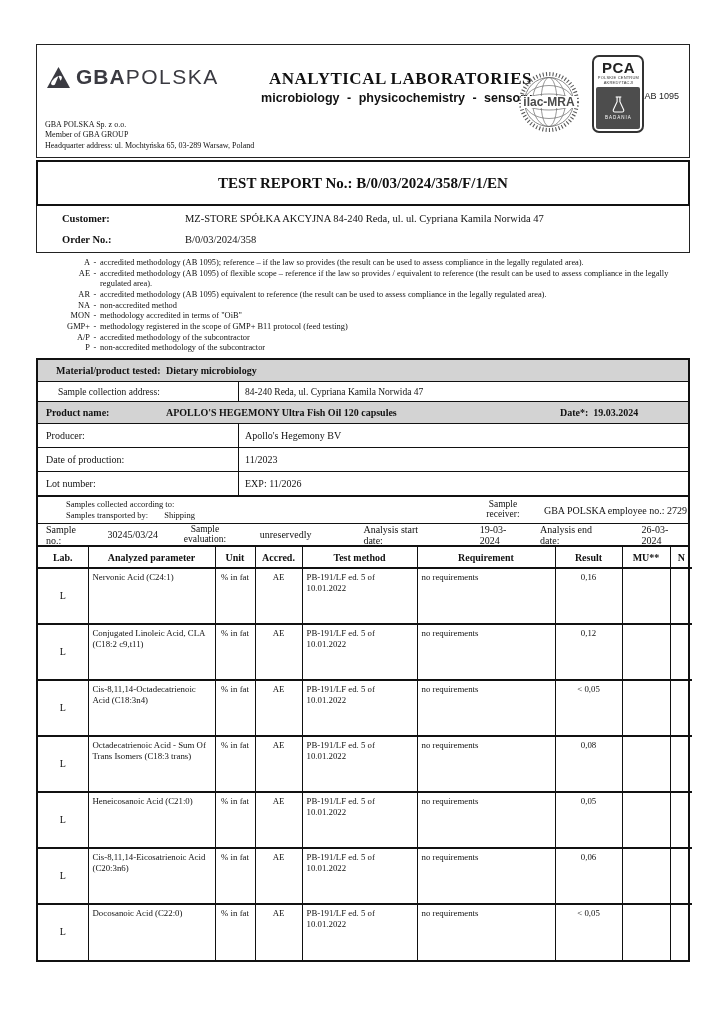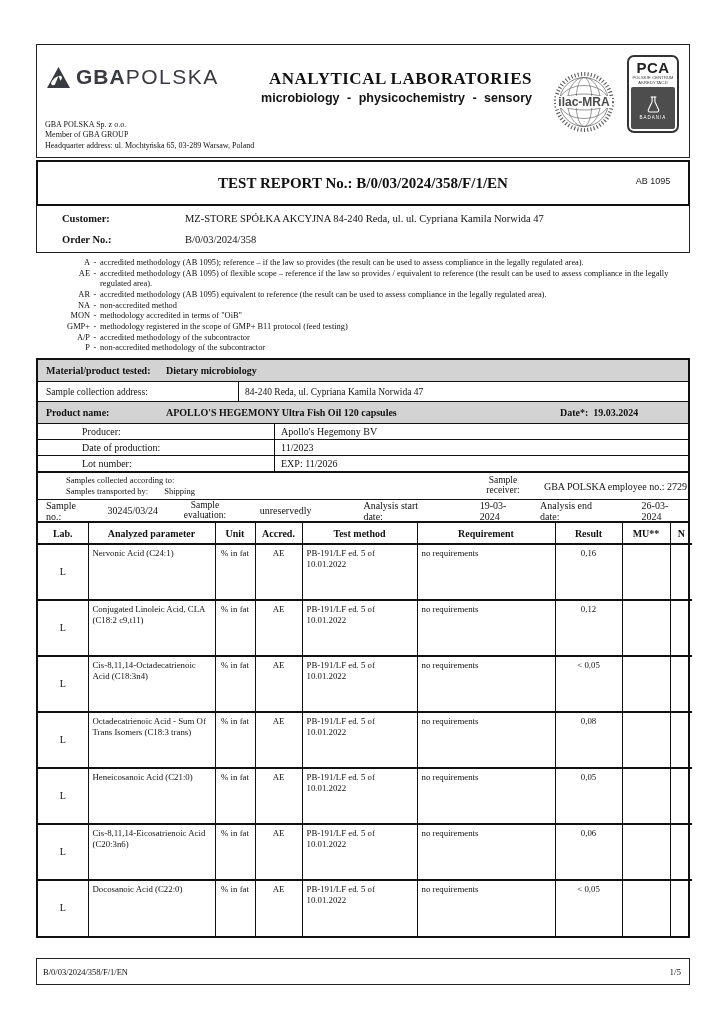--- a/index.html
+++ b/index.html
@@ -13,21 +13,21 @@
           font-family:"Liberation Sans", sans-serif; color:#3a3a41; }
   .logo svg { margin-right:6px; }
   .logo-bold { font-size:21px; font-weight:bold; letter-spacing:1px; }
   .logo-light { font-size:21px; font-weight:300; letter-spacing:1.5px; }
   .lab-title { position:absolute; left:165px; top:24px; width:330px; text-align:right; }
   .lab-title .t1 { font-size:17px; font-weight:bold; font-family:"Liberation Serif", serif; letter-spacing:.5px; }
   .lab-title .t2 { font-size:12.5px; font-weight:bold; font-family:"Liberation Sans", sans-serif; margin-top:2px; word-spacing:4px; }
   .addr { position:absolute; left:8px; bottom:6px; font-size:8px; line-height:1.3; }
   .stamps { position:absolute; right:10px; top:10px; display:flex; align-items:flex-start; }
   .ilac-wrap { margin-top:16px; margin-right:12px; }
-  .pca-col { display:flex; flex-direction:column; align-items:center;gap:39px; }
+  .pca-col { display:flex; flex-direction:row; align-items:center; }
   .pca-badge { width:52px; border:2px solid #333; border-radius:7px; background:#fff; padding:3px 2px 2px 2px;
                font-family:"Liberation Sans", sans-serif; text-align:center; }
   .pca-name { font-size:15px; font-weight:bold; letter-spacing:.5px; color:#222; line-height:1; }
   .pca-sub { font-size:4px; color:#333; line-height:1.25; letter-spacing:.2px; }
   .pca-dark { margin-top:2px; background:#4d4d4d; border-radius:2px; height:42px; display:flex;
               flex-direction:column; align-items:center; justify-content:center; }
   .pca-badania { color:#fff; font-size:4.5px; letter-spacing:1px; margin-top:2px; }
   .ab-code { margin-top:4px; font-size:9px; font-family:"Liberation Sans", sans-serif; color:#222; }
 
   
@@ -43,29 +43,29 @@
   .legend { margin-top:5px; font-size:8.4px; line-height:1.27; margin-bottom:4px; }
   .legend-row { display:grid; grid-template-columns:54px 10px 600px; }
   .l-code { text-align:right; }
   .l-dash { text-align:center; }
 
   
   .main-table { border:2px solid #111; margin-top:2px; }
   .info-row { display:flex; align-items:center; border-bottom:1px solid #111; }
   .gray { background:#d3d3d3; }
   .r-material { height:22px; font-weight:bold; font-size:10px; border-bottom:1.5px solid #111; }
-  .r-material .lbl { width:128px; padding-left:8px; }
+  .r-material .lbl { width:128px; padding-left:18px; }
   .r-addr { height:20px; font-size:9.5px; border-bottom:1.5px solid #111; }
-  .r-addr .cell-l { width:201px; padding-left:8px; border-right:1px solid #111; height:100%; display:flex; align-items:center; }
+  .r-addr .cell-l { width:201px; padding-left:20px; border-right:1px solid #111; height:100%; display:flex; align-items:center; }
   .r-addr .cell-r { padding-left:6px; }
   .r-prod { height:22px; font-weight:bold; font-size:10px; border-bottom:1.5px solid #111; }
   .r-prod .lbl { width:128px; padding-left:8px; }
   .r-prod .val { flex:1; }
   .r-prod .date { width:128px; }
-  .r-pdl { height:16px; font-size:10px;padding-left:36px; }
+  .r-pdl { height:24px; font-size:10px; }
   .r-pdl .cell-l { width:201px; padding-left:8px; border-right:1px solid #111; height:100%; display:flex; align-items:center; }
   .r-pdl .cell-r { padding-left:6px; }
   .r-samples { height:28px; font-size:8.5px; border-top:1px solid #111; border-bottom:1px solid #111;padding-left:20px; }
   .r-samples .blk { flex:1; padding-left:8px; line-height:1.35; }
   .r-samples .transported b { font-weight:normal; margin-left:14px; }
   .r-samples .recv { width:62px; text-align:center; font-size:9.5px; line-height:1.05; }
   .r-samples .recv-val { font-size:10px; white-space:nowrap; padding-left:10px; padding-right:1px; }
   .r-sampleno { height:23px; font-size:10px; border-bottom:2px solid #111; }
   .r-sampleno .s1 { margin-left:8px; }
   .r-sampleno .s2 { margin-left:14px; }
@@ -360,18 +360,14 @@
           <td>PB-191/LF ed. 5 of 10.01.2022</td>
           <td>no requirements</td>
           <td class="ctr">&lt; 0,05</td>
           <td></td>
           <td></td>
         </tr>
       </tbody>
     </table>
   </div>
 
-  <div class="footer-bar">
-    <span class="fno">B/0/03/2024/358/F/1/EN</span>
-    <span class="fpg">1/5</span>
-  </div>
 
 </div>
 
 </body></html>

